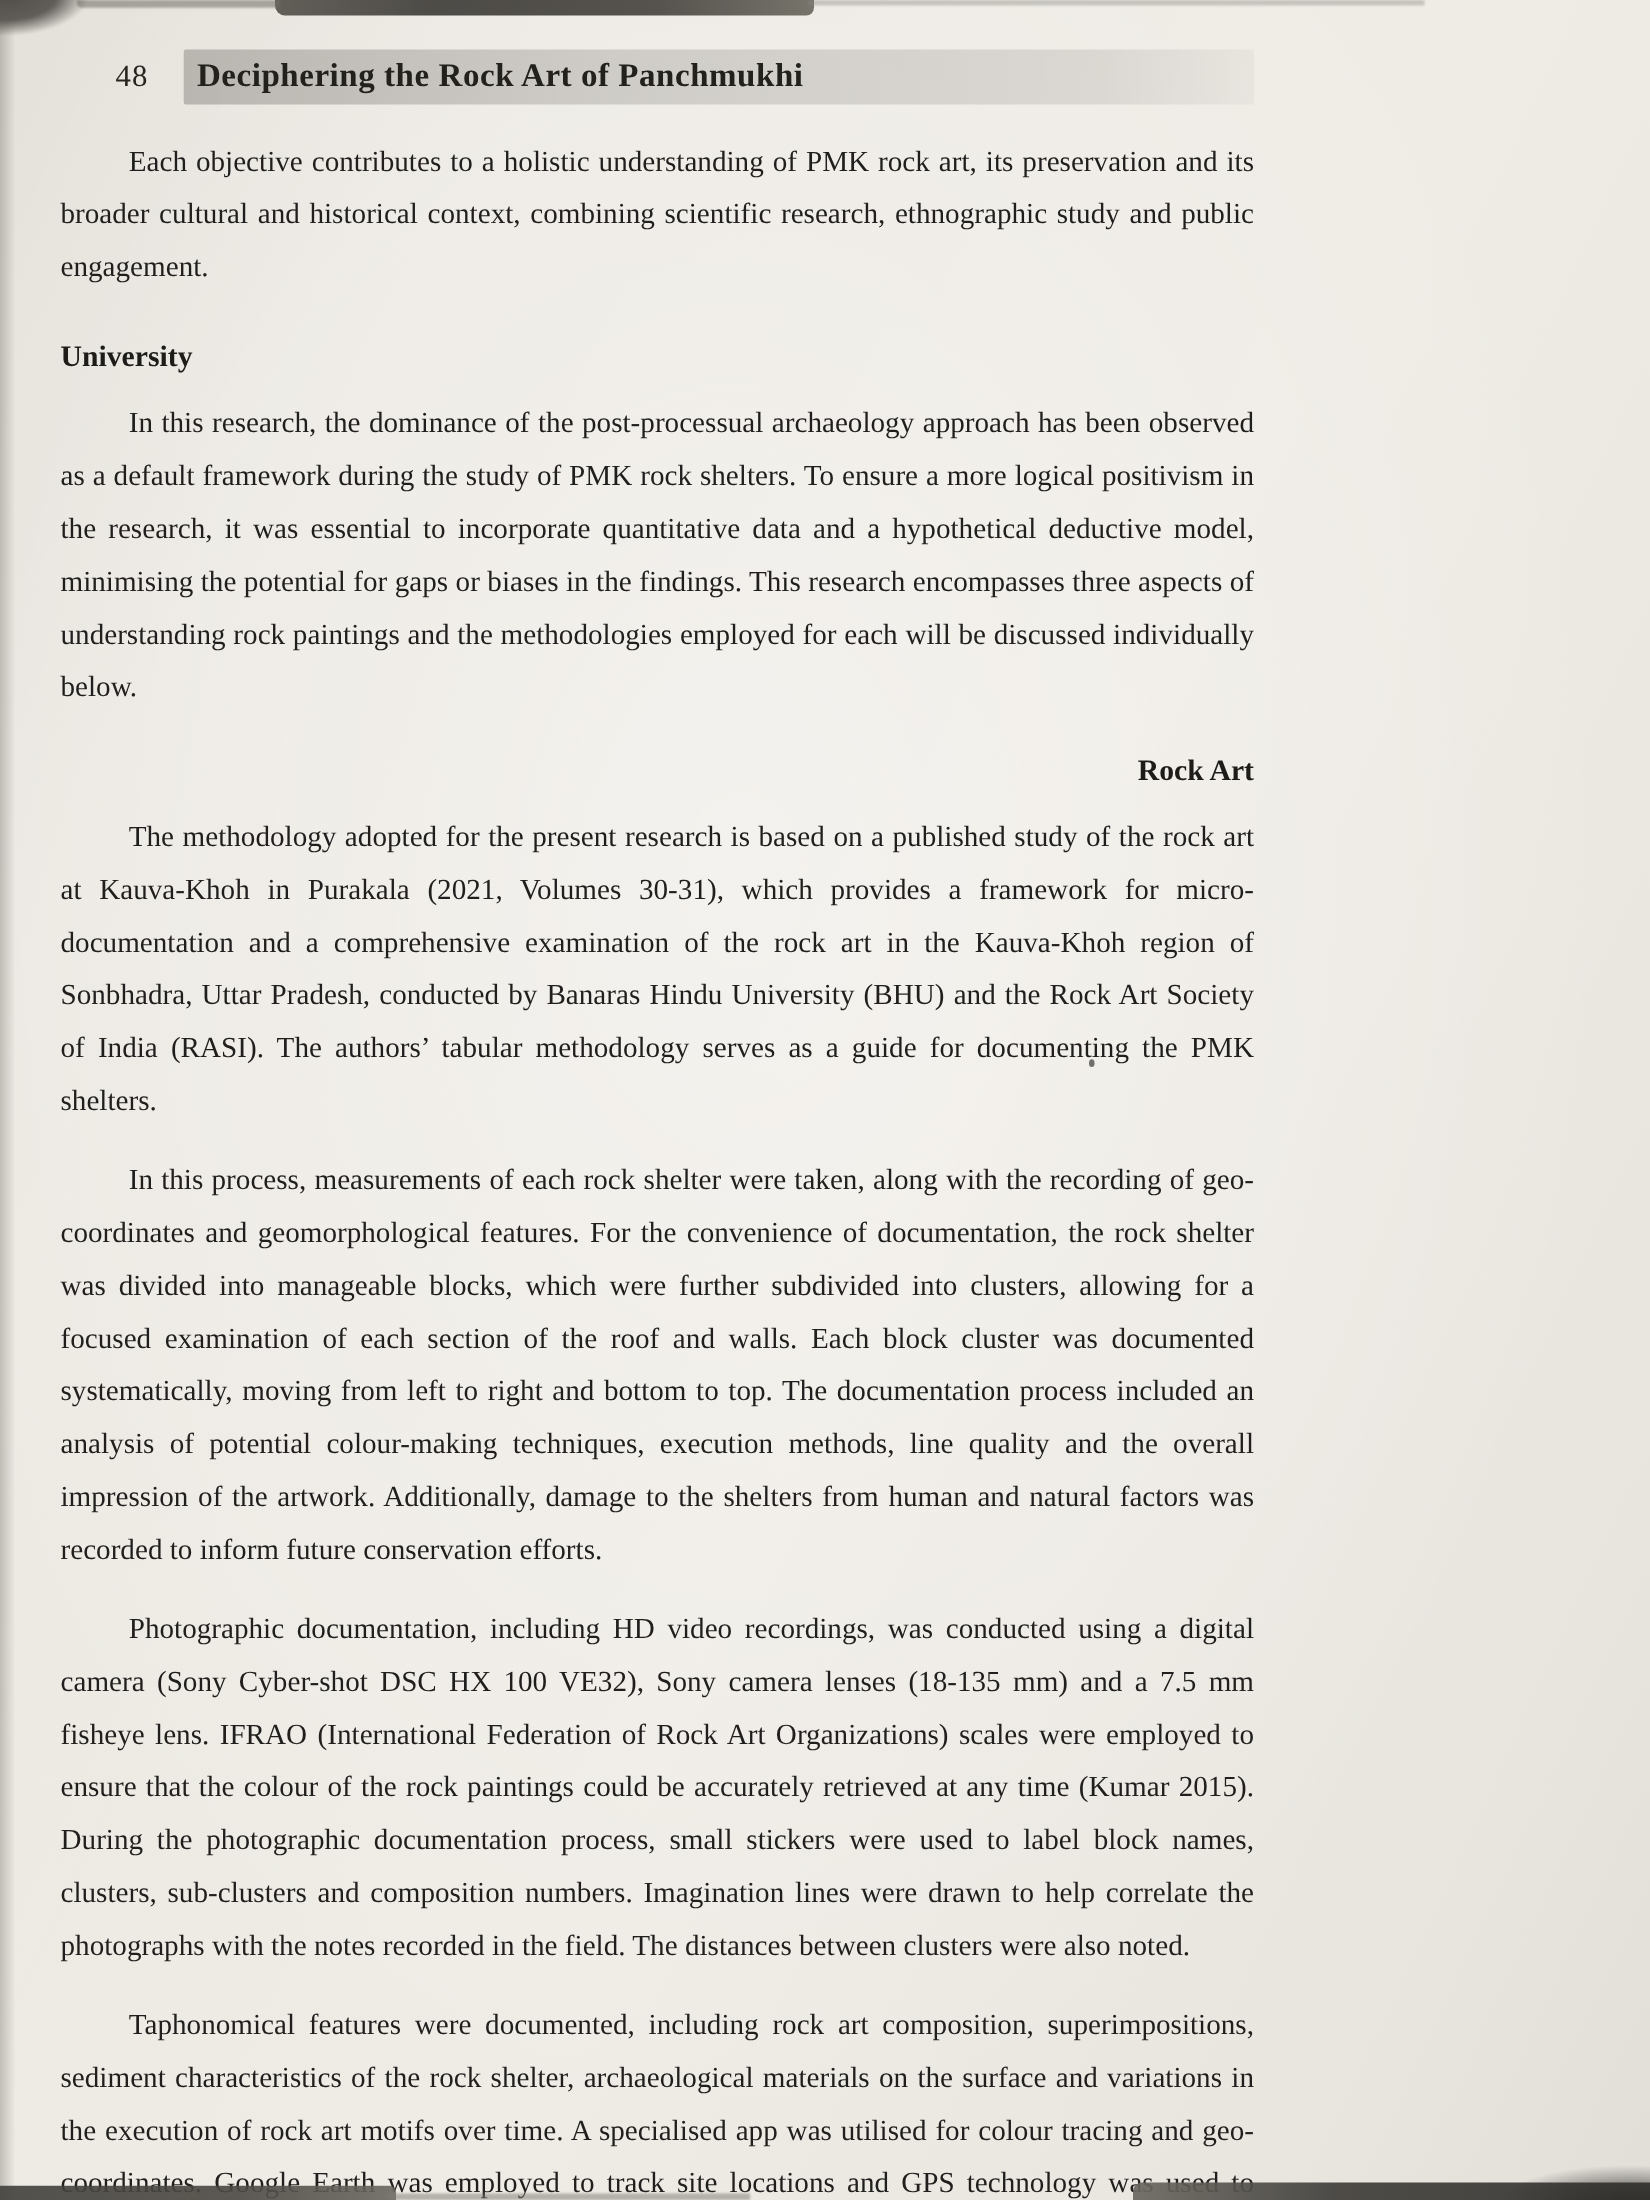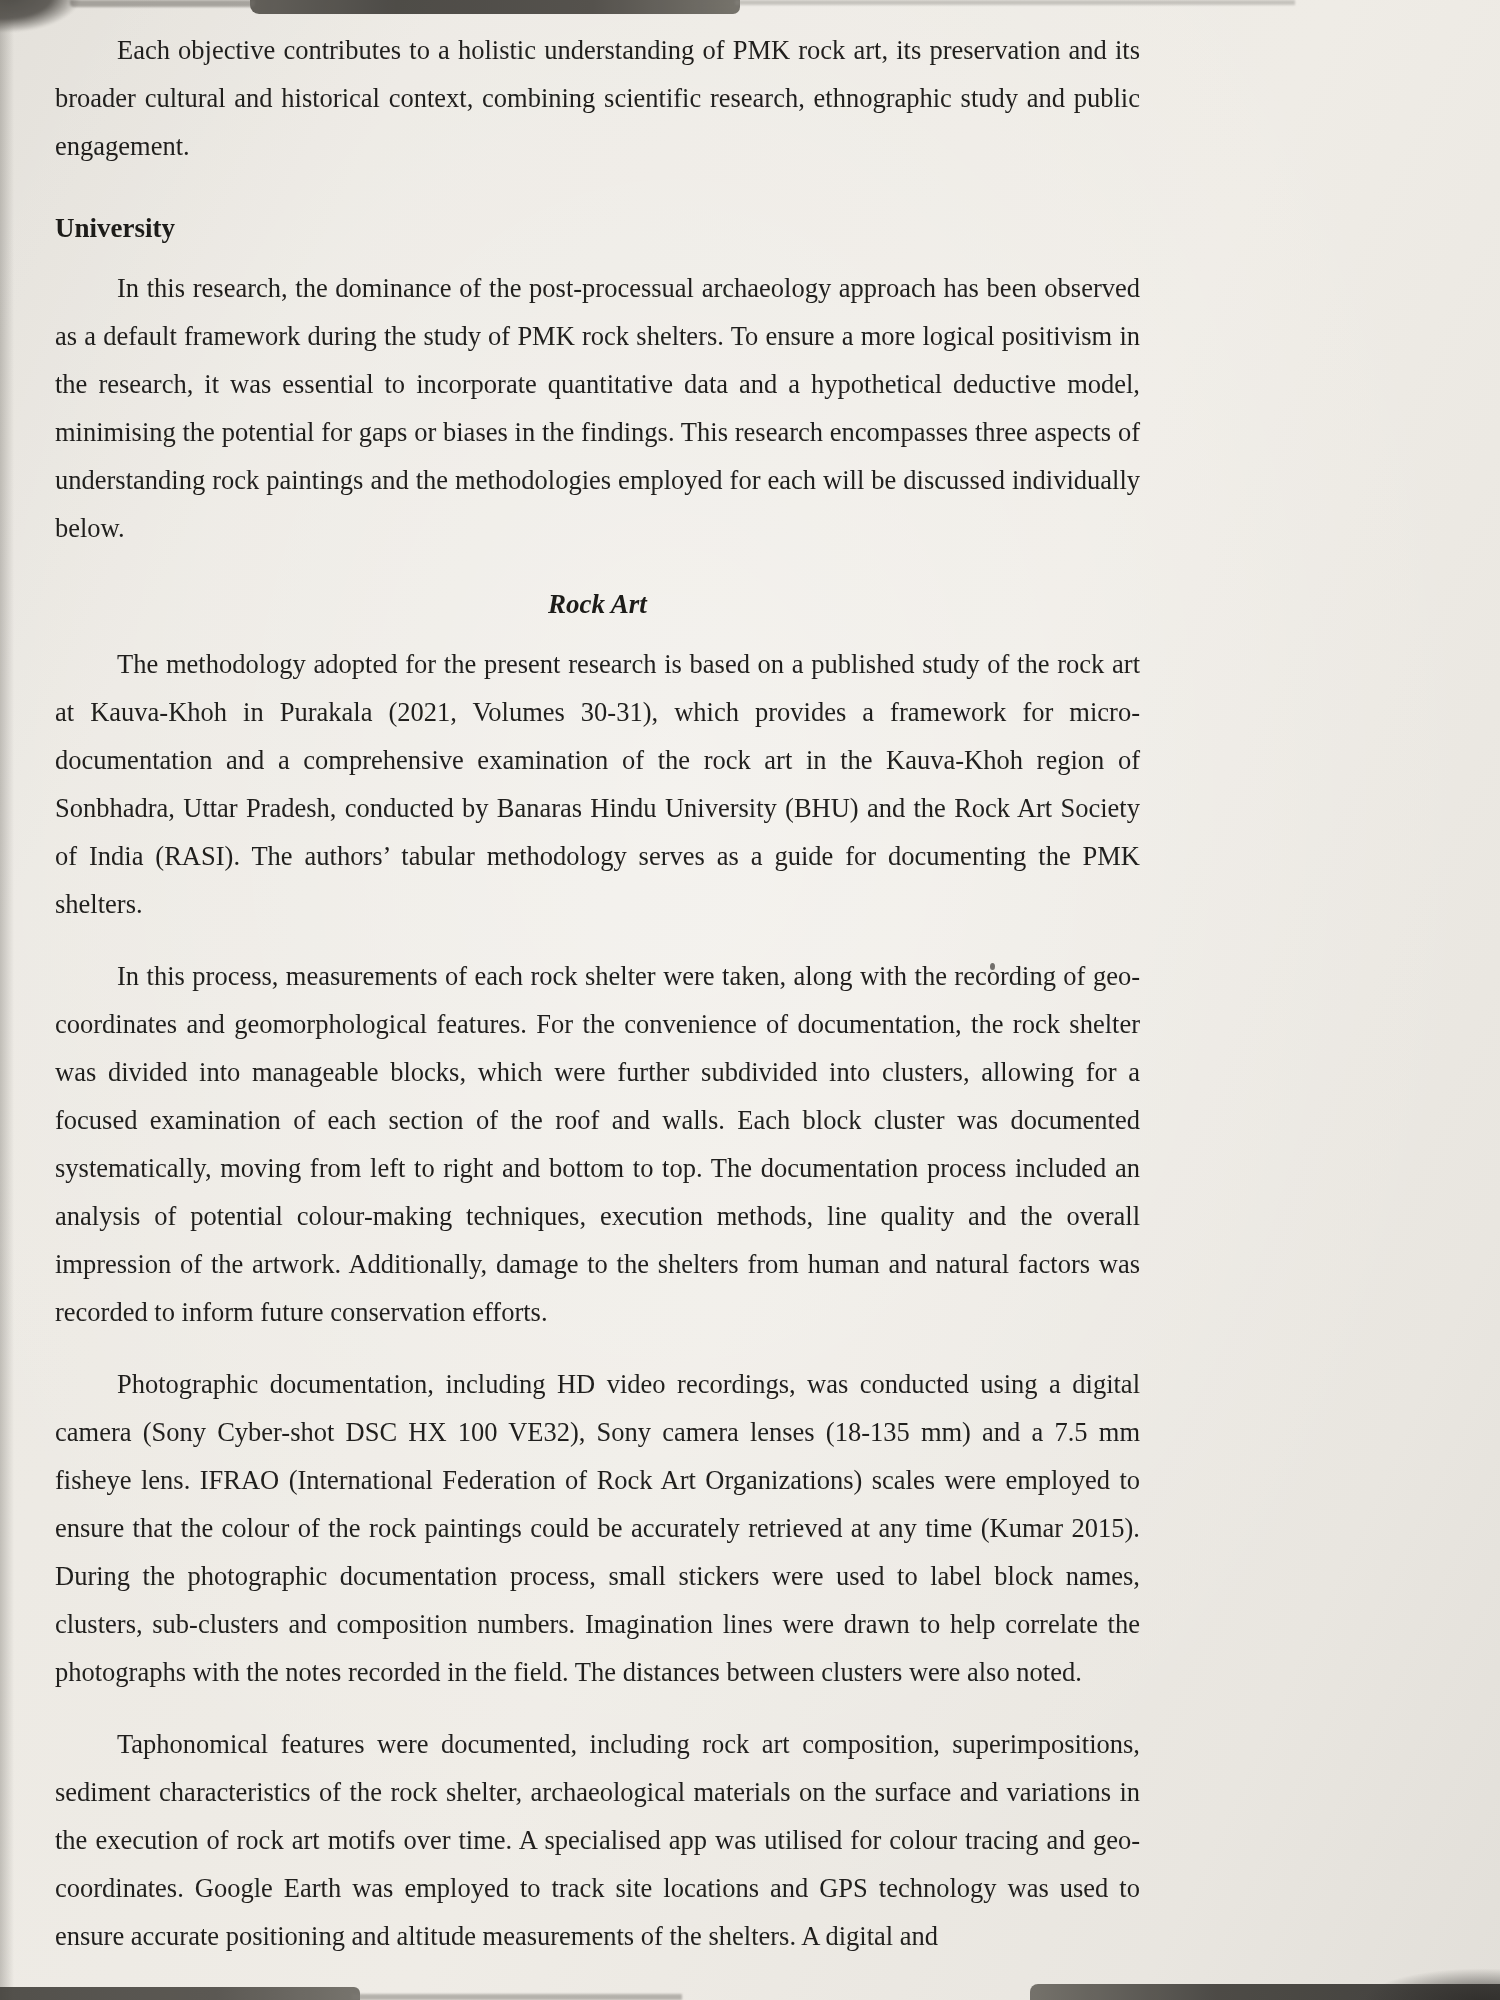--- a/index.html
+++ b/index.html
@@ -114,43 +114,48 @@
   h2.section-heading {
     font-size: 27px;
     font-weight: bold;
     margin: 34px 0 12px 0;
     text-align: left;
     color: #1d1c19;
   }
   h3.sub-heading {
     font-size: 27px;
     font-weight: bold;
-    font-style: italic;
     margin: 28px 0 12px 0;
-    text-align: center;
+    text-align: right;
     color: #1d1c19;
   }
   .italic { }
 </style>
 </head>
 <body>
 
 <div class="scan-page">
 
   <div class="artifact artifact-top-band"></div>
   <div class="artifact artifact-top-thin"></div>
   <div class="artifact artifact-top-right"></div>
   <div class="artifact artifact-corner-tl"></div>
   <div class="artifact artifact-left-edge"></div>
   <div class="artifact artifact-bottom-left"></div>
   <div class="artifact artifact-bottom-mid"></div>
   <div class="artifact artifact-bottom-right"></div>
   <div class="artifact artifact-corner-br"></div>
   <div class="artifact artifact-speck"></div>
 
+  <header class="running-head">
+    <span class="page-num">48</span>
+    <span class="running-title-wrap">
+      <span class="running-title">Deciphering the Rock Art of Panchmukhi</span>
+    </span>
+  </header>
 
   <main class="page-body">
 
     <p class="para">Each objective contributes to a holistic understanding of PMK rock art, its preservation and its broader cultural and historical context, combining scientific research, ethnographic study and public engagement.</p>
 
     <h2 class="section-heading">University</h2>
 
     <p class="para">In this research, the dominance of the post-processual archaeology approach has been observed as a default framework during the study of PMK rock shelters. To ensure a more logical positivism in the research, it was essential to incorporate quantitative data and a hypothetical deductive model, minimising the potential for gaps or biases in the findings. This research encompasses three aspects of understanding rock paintings and the methodologies employed for each will be discussed individually below.</p>
 
     <h3 class="sub-heading">Rock Art</h3>

